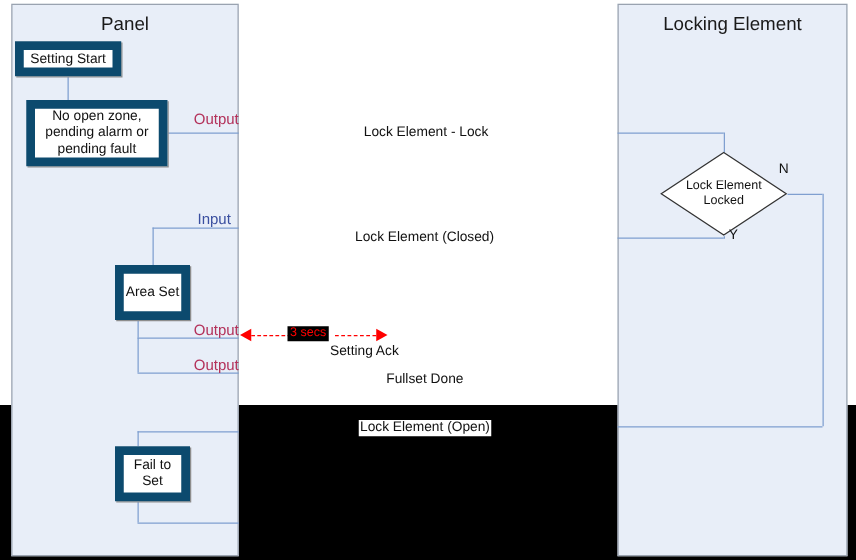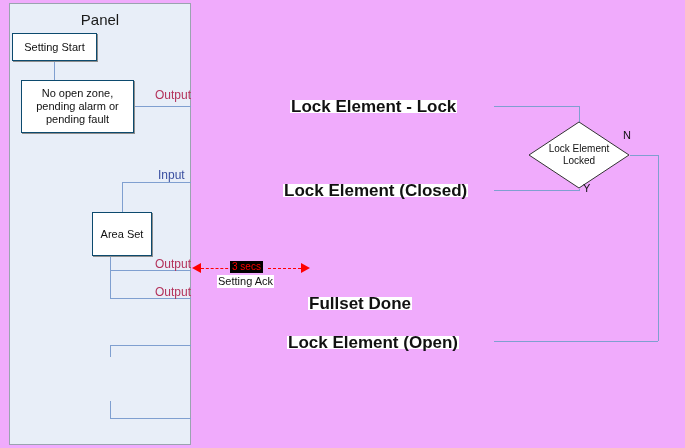--- a/index.html
+++ b/index.html
@@ -1,67 +1,70 @@
 <!DOCTYPE html>
 <html><head>
 <meta charset="utf-8">
 <style>
   html,body{margin:0;padding:0;background:#000;}
   body{width:685px;height:448px;overflow:hidden;
        font-family:"Liberation Sans","DejaVu Sans",sans-serif;}
-  #stage{position:relative;width:685px;height:448px;background:#f0abfc;}
+  #stage{position:relative;width:685px;height:324px;background:#ffffff;}
 
   .lane{position:absolute;background:#e8eef8;border:1px solid #9aa3b0;box-sizing:border-box;}
   .lane-title{position:absolute;width:100%;text-align:center;color:#1a1a1a;
               font-size:15px;line-height:18px;}
 
-  .node{position:absolute;background:#ffffff;border:1px solid #0c4a6e;
+  .node{position:absolute;background:#ffffff;border:7px solid #0c4a6e;
         box-shadow:1px 1px 0 #8d8d8d;box-sizing:border-box;
         display:flex;align-items:center;justify-content:center;text-align:center;
         color:#111;font-size:11px;line-height:13px;}
 
   .diamond-wrap{position:absolute;}
   .diamond-wrap svg{display:block;}
   .diamond-label{position:absolute;left:0;top:0;width:100%;height:100%;
         display:flex;flex-direction:column;align-items:center;justify-content:center;
         text-align:center;color:#111;font-size:10px;line-height:12px;pointer-events:none;}
 
   .wire{position:absolute;background:#7f9fd0;}
   .wire.h{height:1px;}
   .wire.v{width:1px;}
 
   .tag{position:absolute;font-size:12px;line-height:13px;white-space:nowrap;}
   .tag-out{color:#b3315a;}
   .tag-in{color:#3a4fa0;}
   .tag-yn{color:#111;font-size:11px;}
 
-  .msg{position:absolute;background:#ffffff;color:#111;font-size:17px;line-height:13px;
-       white-space:nowrap;padding:0 1px;font-weight:bold;}
+  .msg{position:absolute;background:#ffffff;color:#111;font-size:11px;line-height:13px;
+       white-space:nowrap;padding:0 1px;}
 
   .timer{position:absolute;}
   .timer .dash{position:absolute;top:0;height:0;border-top:1px dashed #ff0000;}
   .timer .txt{position:absolute;color:#ff0000;font-size:10px;line-height:12px;
               background:#000;padding:0 2px;white-space:nowrap;}
   .timer .sub{position:absolute;background:#fff;color:#111;font-size:11px;
-              line-height:13px;white-space:nowrap;padding:0 1px;}
+              line-height:13px;white-space:nowrap;padding:0 1px;margin-left:46px;}
   .arrow{position:absolute;width:0;height:0;}
   .arrow.left{border-top:5px solid transparent;border-bottom:5px solid transparent;
               border-right:9px solid #ff0000;}
   .arrow.right{border-top:5px solid transparent;border-bottom:5px solid transparent;
                border-left:9px solid #ff0000;}
 </style>
 </head>
 <body>
 
 <div id="stage">
 
   <div class="lane" style="left:9px;top:3px;width:182px;height:442px;">
     <div class="lane-title" style="top:7px;">Panel</div>
   </div>
 
+  <div class="lane" style="left:494px;top:3px;width:184px;height:442px;">
+    <div class="lane-title" style="top:7px;">Locking Element</div>
+  </div>
 
   <div class="wire v" style="left:54px;top:61px;height:19px;"></div>
 
   <div class="wire h" style="left:134px;top:106px;width:57px;"></div>
 
   <div class="wire h" style="left:122px;top:182px;width:69px;"></div>
   <div class="wire v" style="left:122px;top:182px;height:30px;"></div>
 
   <div class="wire v" style="left:110px;top:256px;height:14px;"></div>
   <div class="wire h" style="left:110px;top:270px;width:81px;"></div>
@@ -89,20 +92,23 @@
   </div>
 
   <div class="node" style="left:92px;top:212px;width:60px;height:44px;">
     <span>Area Set</span>
   </div>
 
   <div class="node" style="left:21px;top:80px;width:113px;height:53px;">
     <span>No open zone, pending alarm or pending fault</span>
   </div>
 
+  <div class="node" style="left:92px;top:357px;width:60px;height:44px;">
+    <span>Fail to Set</span>
+  </div>
 
   <div class="diamond-wrap" style="left:528px;top:121px;width:102px;height:68px;">
     <svg width="102" height="68" viewBox="0 0 102 68">
       <polygon points="51,1 101,34 51,67 1,34" fill="#ffffff" stroke="#333333" stroke-width="1"></polygon>
     </svg>
     <div class="diamond-label">
       <span>Lock Element</span>
       <span>Locked</span>
     </div>
   </div>

